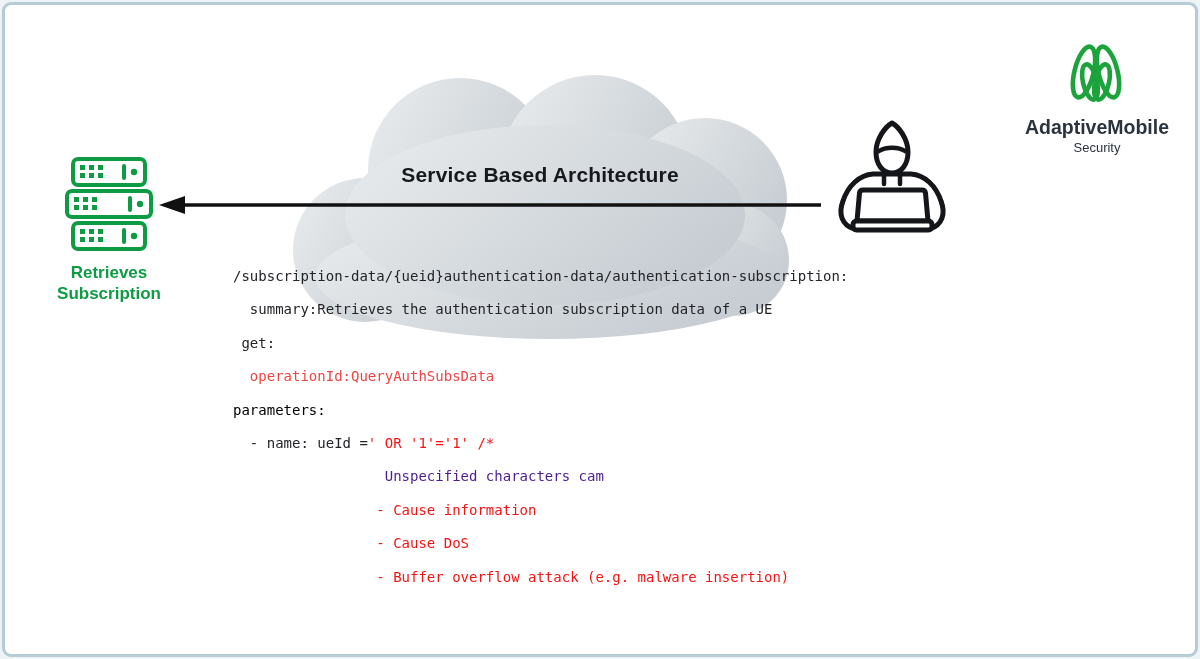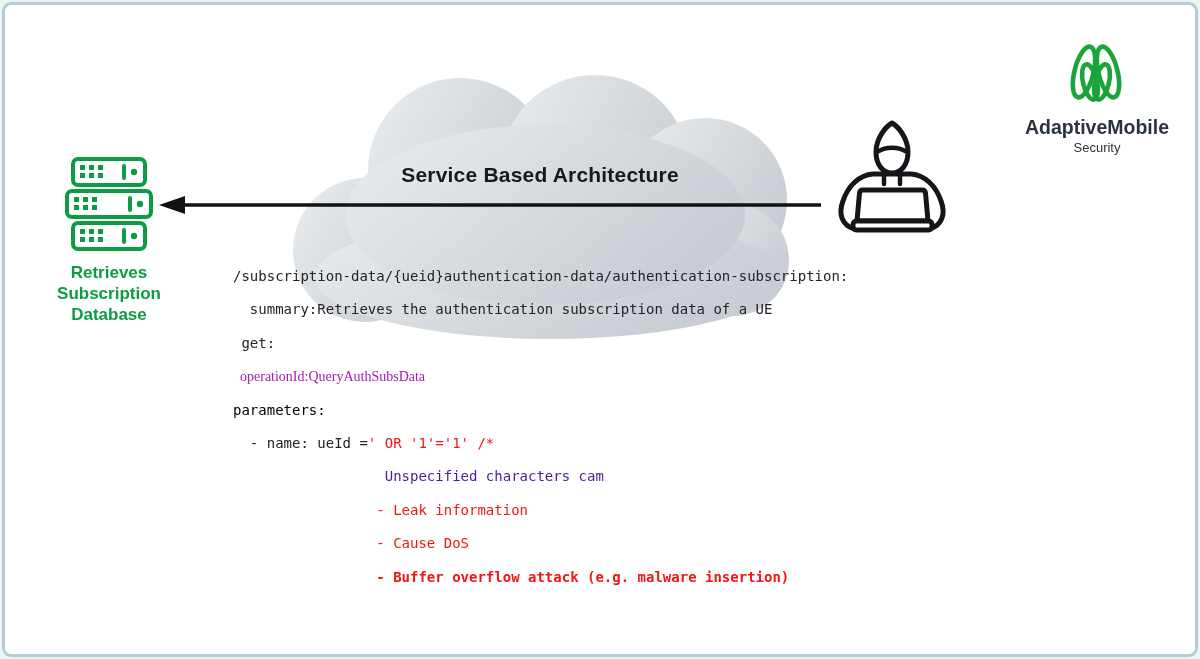--- a/index.html
+++ b/index.html
@@ -112,21 +112,20 @@
       <g stroke="currentColor" stroke-width="4" stroke-linecap="round">
         <line x1="59" y1="9" x2="59" y2="21"></line>
         <line x1="65" y1="41" x2="65" y2="53"></line>
         <line x1="59" y1="73" x2="59" y2="85"></line>
       </g>
     </svg>
 
     <div class="abs db-label">
       <div>Retrieves</div>
       <div>Subscription</div>
-      <div>Database</div>
     </div>
 
     <svg class="abs hacker-svg" width="115" height="122" viewBox="0 0 115 122">
       <g fill="#ffffff" stroke="#14161a" stroke-width="5" stroke-linejoin="round" stroke-linecap="round">
         <path d="M 19,112 C 7,108 3,97 8,84 C 13,69 24,58 38,57 L 76,57 C 90,58 101,69 106,84 C 111,97 107,108 95,112 Z"></path>
         <path d="M 57,6 C 50,10 41,22 41,35 C 41,48 48,56 57,56 C 66,56 73,48 73,35 C 73,22 64,10 57,6 Z"></path>
         <path fill="none" stroke-width="4.5" d="M 44,34 C 50,29.5 64,29.5 70,34"></path>
         <line x1="49" y1="57" x2="49" y2="67" stroke-width="4.5"></line>
         <line x1="65" y1="57" x2="65" y2="67" stroke-width="4.5"></line>
         <path d="M 28,73 H 87 Q 90,73 90.5,76 L 93,104 H 22 L 24.5,76 Q 25,73 28,73 Z"></path>
@@ -144,23 +143,23 @@
     </svg>
     <div class="abs logo-text">
       <div class="logo-brand">AdaptiveMobile</div>
       <div class="logo-sub">Security</div>
     </div>
 
     <div class="abs code" id="code-block">
         <div class="code-line"><span style="color: rgb(35, 36, 40);">/subscription-data/{ueid}authentication-data/authentication-subscription:</span></div>
         <div class="code-line"><span style="color: rgb(35, 36, 40);">  summary:Retrieves the authentication subscription data of a UE</span></div>
         <div class="code-line"><span style="color: rgb(35, 36, 40);"> get:</span></div>
-        <div class="code-line"><span style="color: #a21caf; font-family: Liberation Serif, serif;">  operationId:QueryAuthSubsData</span></div>
+        <div class="code-line"><span style="color: #ef4444;">  operationId:QueryAuthSubsData</span></div>
         <div class="code-line"><span style="color: #000000;">parameters:</span></div>
         <div class="code-line"><span style="color: rgb(35, 36, 40);">  - name: ueId =</span><span style="color: rgb(244, 20, 20);">' OR '1'='1' /*</span></div>
         <div class="code-line"><span style="color: #4c1d95;">                  Unspecified characters cam</span></div>
-        <div class="code-line"><span style="color: rgb(244, 20, 20);">                 - Leak information</span></div>
+        <div class="code-line"><span style="color: rgb(244, 20, 20);">                 - Cause information</span></div>
         <div class="code-line"><span style="color: rgb(244, 20, 20); text-align: right;">                 - Cause DoS</span></div>
-        <div class="code-line"><span style="color: rgb(244, 20, 20); font-weight: bold;">                 - Buffer overflow attack (e.g. malware insertion)</span></div>
+        <div class="code-line"><span style="color: rgb(244, 20, 20);">                 - Buffer overflow attack (e.g. malware insertion)</span></div>
       </div>
 
   </div>
 </div>
 
 </body></html>

